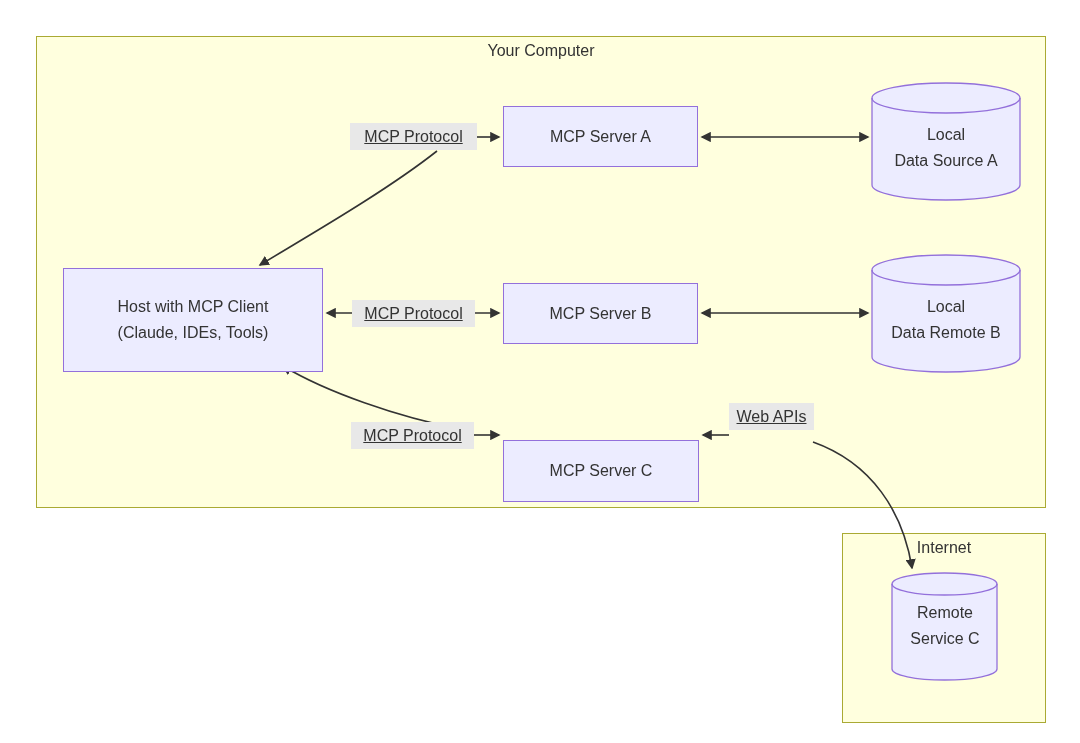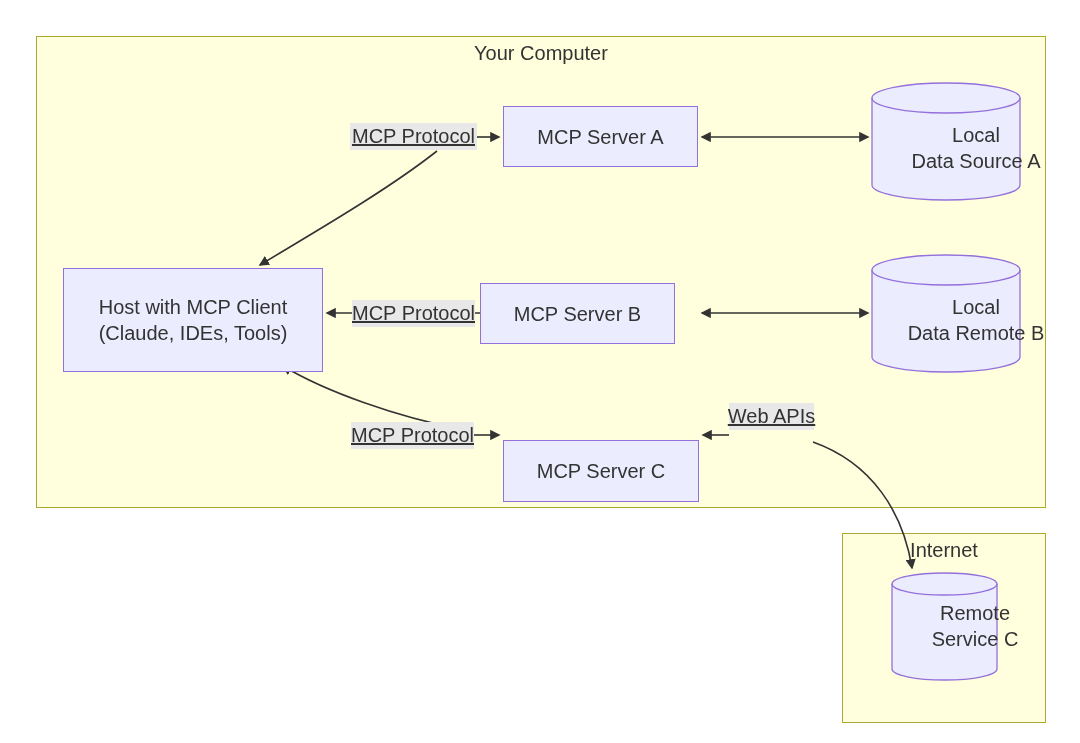--- a/index.html
+++ b/index.html
@@ -6,21 +6,21 @@
     --node-fill:#ECECFF; --node-stroke:#9370DB;
     --group-fill:#ffffde; --group-stroke:#aaaa33;
     --edge-label-bg:#e8e8e8; --line-color:#333333;
     --text-color:#333333; --page-bg:#ffffff;
   }
   html,body{margin:0;padding:0;background:var(--page-bg);}
   #canvas{
     position:relative;width:1080px;height:743px;overflow:hidden;
     background:var(--page-bg);
     font-family:"Liberation Sans","DejaVu Sans",sans-serif;
-    font-size:20px;color:var(--text-color);
+    font-size:16px;color:var(--text-color);
   }
   .subgraph{
     position:absolute;background:var(--group-fill);
     border:1px solid var(--group-stroke);box-sizing:border-box;z-index:0;
   }
   #group-your-computer{left:36px;top:36px;width:1010px;height:472px;}
   #group-internet{left:842px;top:533px;width:204px;height:190px;}
   .subgraph-title{
     position:absolute;left:0;right:0;text-align:center;z-index:1;
   }
@@ -31,24 +31,24 @@
   .arrowhead{fill:var(--line-color);stroke:none;}
   .cyl{stroke-width:1.3;}
   .node-rect{
     position:absolute;background:var(--node-fill);
     border:1.3px solid var(--node-stroke);box-sizing:border-box;z-index:3;
     display:flex;flex-direction:column;align-items:center;justify-content:center;
     text-align:center;line-height:26px;
   }
   #node-host{left:63px;top:268px;width:260px;height:104px;}
   #node-server-a{left:503px;top:106px;width:195px;height:61px;}
-  #node-server-b{left:480px;top:283px;width:195px;height:61px;}
+  #node-server-b{left:503px;top:283px;width:195px;height:61px;}
   #node-server-c{left:503px;top:404px;width:196px;height:62px;margin-top:36px;}
   .cyl-label{
-    position:absolute;z-index:3;text-align:center;line-height:26px;margin-left:30px;
+    position:absolute;z-index:3;text-align:center;line-height:26px;
   }
   #label-data-a{left:872px;top:122px;width:148px;}
   #label-data-b{left:872px;top:294px;width:148px;}
   #label-remote-c{left:880px;top:600px;width:130px;}
   .edge-label{
     position:absolute;background:var(--edge-label-bg);z-index:3;
     display:flex;align-items:center;justify-content:center;
     white-space:nowrap;
     text-decoration:underline;
   }

